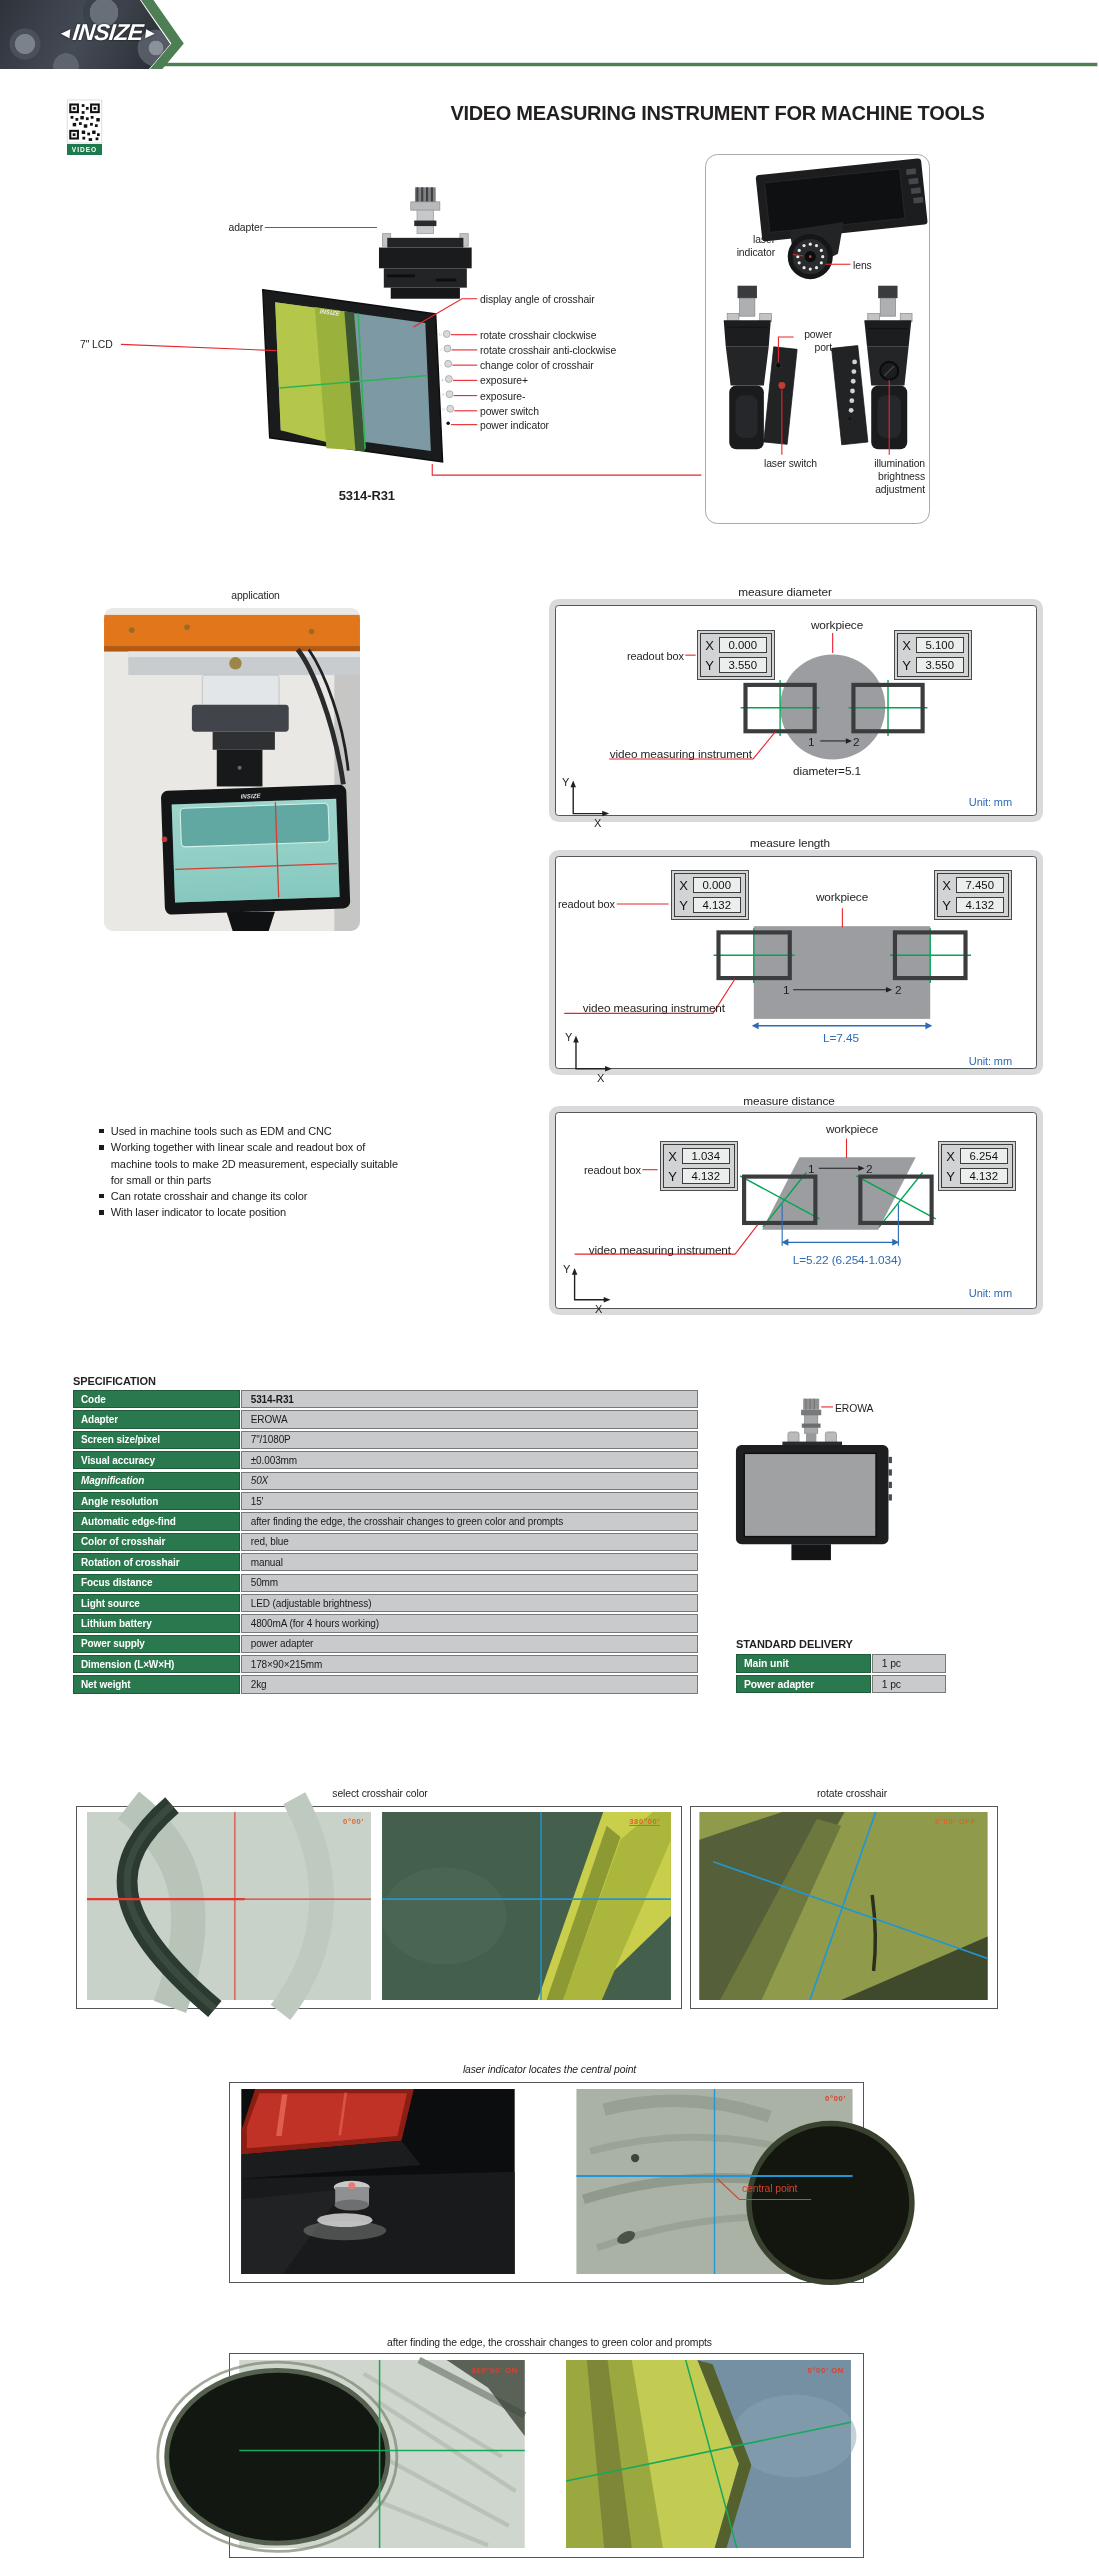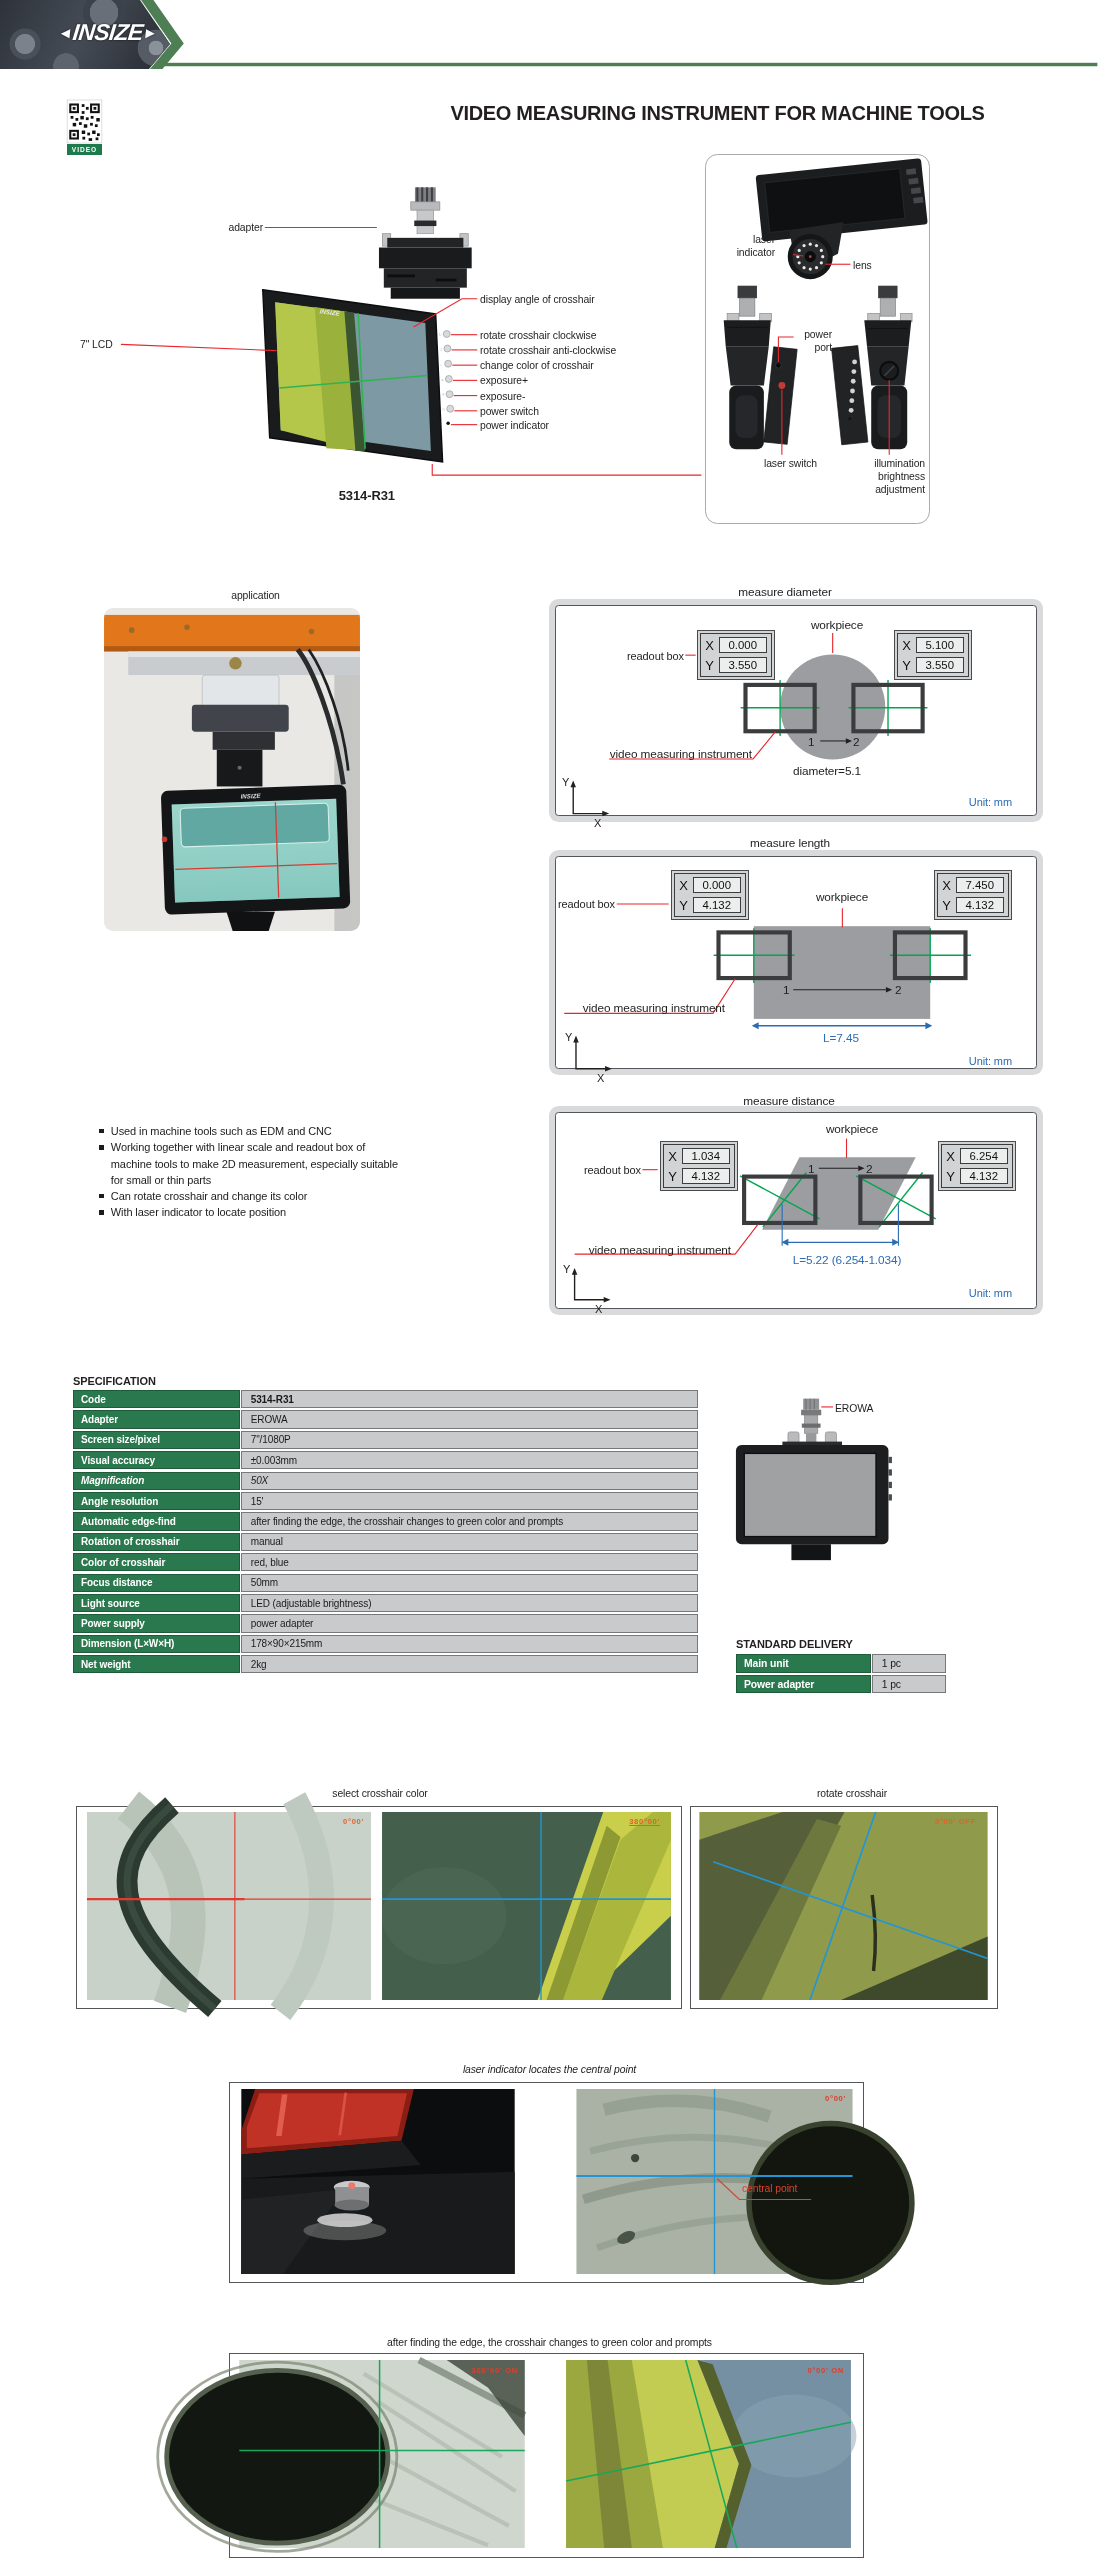--- a/index.html
+++ b/index.html
@@ -537,34 +537,38 @@
       </div>
     <div class="spec-row" style="height:18.3px;">
         <div class="spec-cell-l" style="width:158px">Angle resolution</div>
         <div class="spec-cell-r" style="flex:1">15'</div>
       </div>
     <div class="spec-row" style="height:18.3px;">
         <div class="spec-cell-l" style="width:158px">Automatic edge-find</div>
         <div class="spec-cell-r" style="flex:1">after finding the edge, the crosshair changes to green color and prompts</div>
       </div>
     <div class="spec-row" style="height:18.3px;">
+        <div class="spec-cell-l" style="width:158px">Color of crosshair</div>
+        <div class="spec-cell-r" style="flex:1">red, blue</div>
+      </div>
+    <div class="spec-row" style="height:18.3px;">
         <div class="spec-cell-l" style="width:158px">Rotation of crosshair</div>
         <div class="spec-cell-r" style="flex:1">manual</div>
       </div>
     <div class="spec-row" style="height:18.3px;">
-        <div class="spec-cell-l" style="width:158px">Color of crosshair</div>
-        <div class="spec-cell-r" style="flex:1">red, blue</div>
-      </div>
-    <div class="spec-row" style="height:18.3px;">
         <div class="spec-cell-l" style="width:158px">Focus distance</div>
         <div class="spec-cell-r" style="flex:1">50mm</div>
       </div>
     <div class="spec-row" style="height:18.3px;">
         <div class="spec-cell-l" style="width:158px">Light source</div>
         <div class="spec-cell-r" style="flex:1">LED (adjustable brightness)</div>
+      </div>
+    <div class="spec-row" style="height:18.3px;">
+        <div class="spec-cell-l" style="width:158px">Lithium battery</div>
+        <div class="spec-cell-r" style="flex:1">4800mA (for 4 hours working)</div>
       </div>
     <div class="spec-row" style="height:18.3px;">
         <div class="spec-cell-l" style="width:158px">Power supply</div>
         <div class="spec-cell-r" style="flex:1">power adapter</div>
       </div>
     <div class="spec-row" style="height:18.3px;">
         <div class="spec-cell-l" style="width:158px">Dimension (L×W×H)</div>
         <div class="spec-cell-r" style="flex:1">178×90×215mm</div>
       </div>
     <div class="spec-row" style="height:18.3px;">

